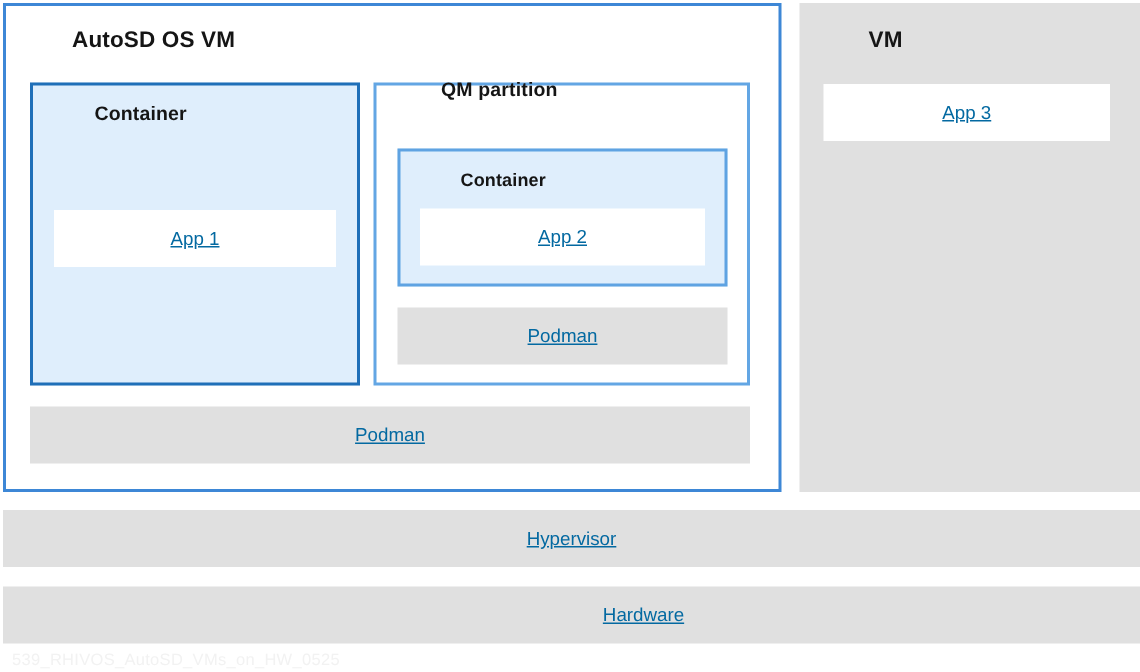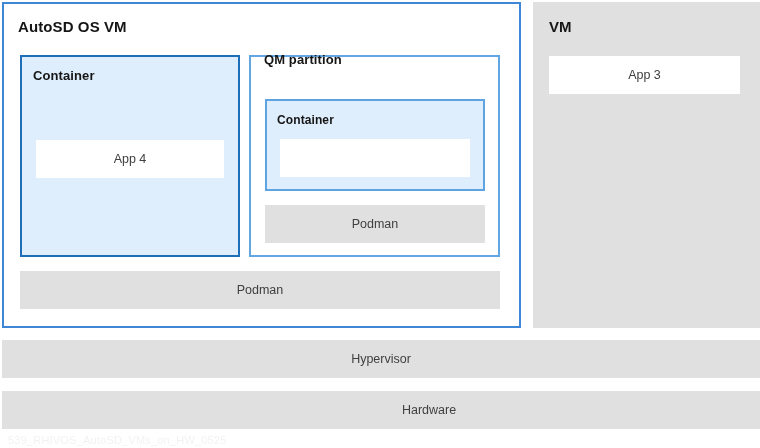--- a/index.html
+++ b/index.html
@@ -69,39 +69,41 @@
     border: none;
   }
 
   
   .heading {
     position: absolute;
     font-weight: bold;
     color: #151515;
     letter-spacing: 0.1px;
     white-space: nowrap;
+    margin-left: 30px;
   }
   .heading-lg {
     font-size: 15px;
   }
   .heading-md {
     font-size: 13px;
   }
   .heading-sm {
     font-size: 12px;
   }
 
   .centered-label {
     position: absolute;
     display: flex;
     align-items: center;
     justify-content: center;
     font-size: 12.5px;
-    color: #404040;
+    color: #0369a1;
     white-space: nowrap;
+    text-decoration: underline;
   }
 
   .watermark {
     position: absolute;
     font-size: 11px;
     color: #f2f2f2;
     letter-spacing: 0.2px;
     white-space: nowrap;
   }
 </style>
@@ -112,31 +114,32 @@
 
   <div class="box vm-frame" style="left:2px; top:2px; width:519px; height:326px;"></div>
 
   <div class="heading heading-lg" style="left:18px; top:18px;">AutoSD OS VM</div>
 
   <div class="box container-dark" style="left:20px; top:55px; width:220px; height:202px;"></div>
 
   <div class="heading heading-md" style="left:33px; top:68px;">Container</div>
 
   <div class="box app-chip" style="left:36px; top:140px; width:188px; height:38px;"></div>
-  <div class="centered-label" style="left:36px; top:140px; width:188px; height:38px;">App 4</div>
+  <div class="centered-label" style="left:36px; top:140px; width:188px; height:38px;">App 1</div>
 
   <div class="box qm-frame" style="left:249px; top:55px; width:251px; height:202px;"></div>
 
   <div class="heading heading-md" style="left:264px; top:52px;">QM partition</div>
 
   <div class="box container-light" style="left:265px; top:99px; width:220px; height:92px;"></div>
 
   <div class="heading heading-sm" style="left:277px; top:113px;">Container</div>
 
   <div class="box app-chip" style="left:280px; top:139px; width:190px; height:38px;"></div>
+  <div class="centered-label" style="left:280px; top:139px; width:190px; height:38px;">App 2</div>
 
   <div class="box bar-gray" style="left:265px; top:205px; width:220px; height:38px;"></div>
   <div class="centered-label" style="left:265px; top:205px; width:220px; height:38px;">Podman</div>
 
   <div class="box bar-gray" style="left:20px; top:271px; width:480px; height:38px;"></div>
   <div class="centered-label" style="left:20px; top:271px; width:480px; height:38px;">Podman</div>
 
   <div class="box vm-gray" style="left:533px; top:2px; width:227px; height:326px;"></div>
 
   <div class="heading heading-lg" style="left:549px; top:18px;text-align:center;">VM</div>

